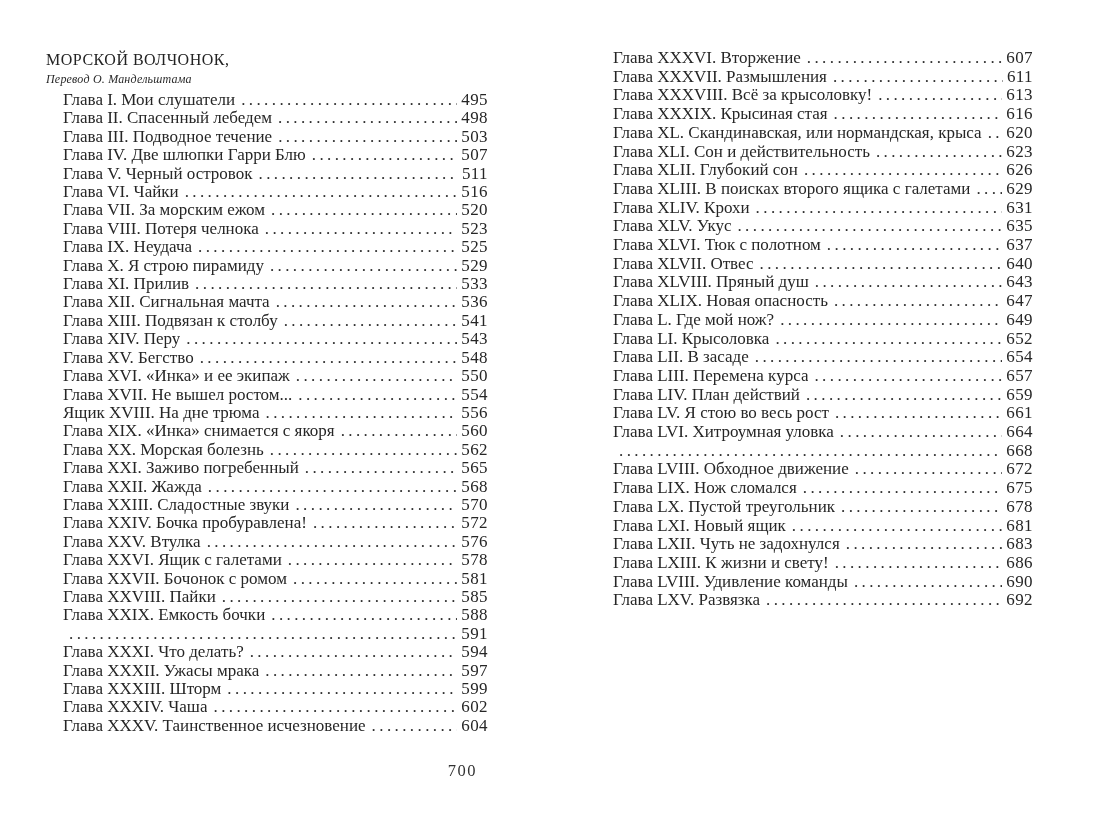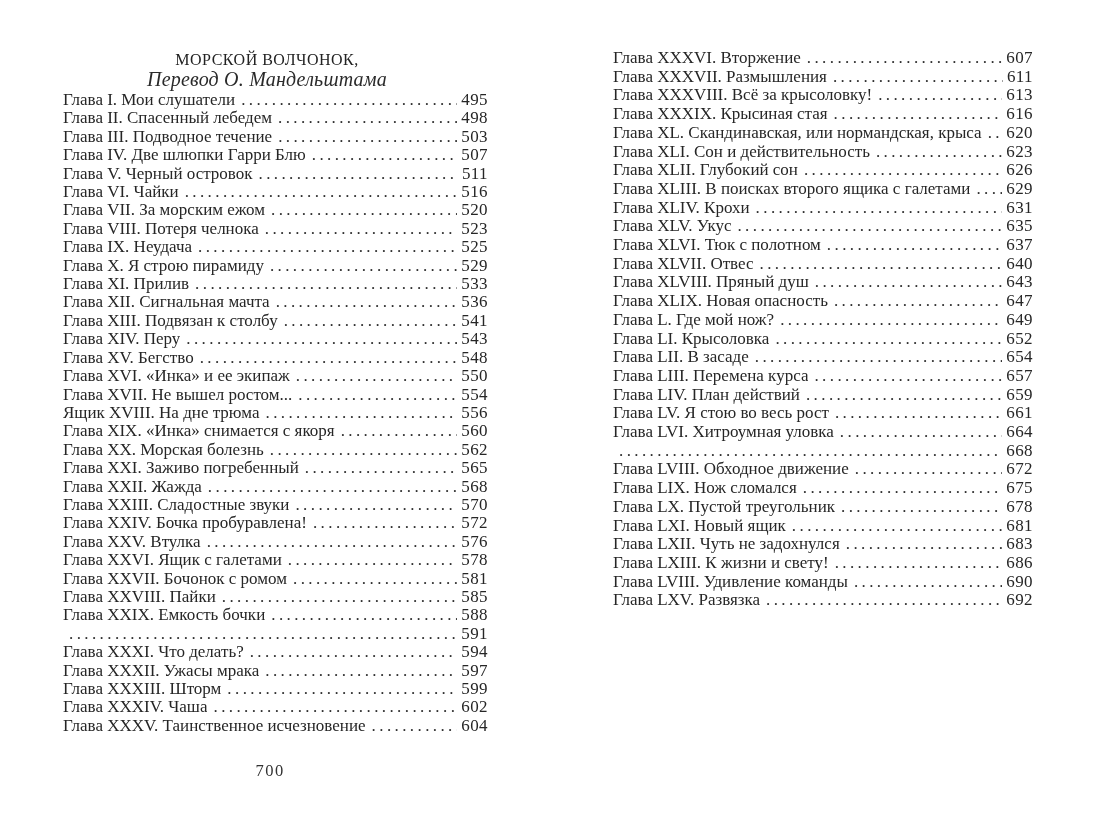--- a/index.html
+++ b/index.html
@@ -5,34 +5,34 @@
   html,body{margin:0;padding:0}
   body{
     width:1100px;height:825px;background:#ffffff;position:relative;overflow:hidden;
     font-family:"Liberation Serif", serif;color:#262626;
     -webkit-font-smoothing:antialiased;
   }
   .col{position:absolute}
   #col-left{left:63px;top:50px;width:425px}
   #col-right{left:613px;top:49px;width:420px}
 
-  .title-block{text-align:center;margin-left:-17px;margin-bottom:2px}
+  .title-block{margin-left:-17px;margin-bottom:2px}
   .title-line{font-size:16px;line-height:20px;letter-spacing:.5px;color:#232323}
-  .translator{font-style:italic;font-size:20px;line-height:19px;letter-spacing:.2px;color:#2a2a2a}
+  .translator{font-style:italic;font-size:12px;line-height:19px;letter-spacing:.2px;color:#2a2a2a}
 
   .entries{font-size:17px}
   #col-left  .toc-row{line-height:18.4px}
   #col-right .toc-row{line-height:18.7px}
   .toc-row{display:flex;align-items:baseline;white-space:nowrap}
   .toc-label{flex:0 1 auto;overflow:hidden}
   .toc-dots{flex:1 1 10px;overflow:hidden;letter-spacing:3.4px;margin:0 4px 0 6px;min-width:6px;color:#2e2e2e}
   .toc-page{flex:0 0 auto;min-width:25px;text-align:right;letter-spacing:.4px}
 
   .folio{
-    position:absolute;left:63px;top:761px;width:414px;text-align:center;
+    position:absolute;left:63px;top:761px;width:414px;text-align:right;
     font-size:16.5px;letter-spacing:1.5px;color:#323232;
   }
 </style>
 </head>
 <body>
 
 <div class="col" id="col-left">
   <div class="title-block">
     <div class="title-line">МОРСКОЙ ВОЛЧОНОК,</div>
     <div class="translator">Перевод О. Мандельштама</div>

